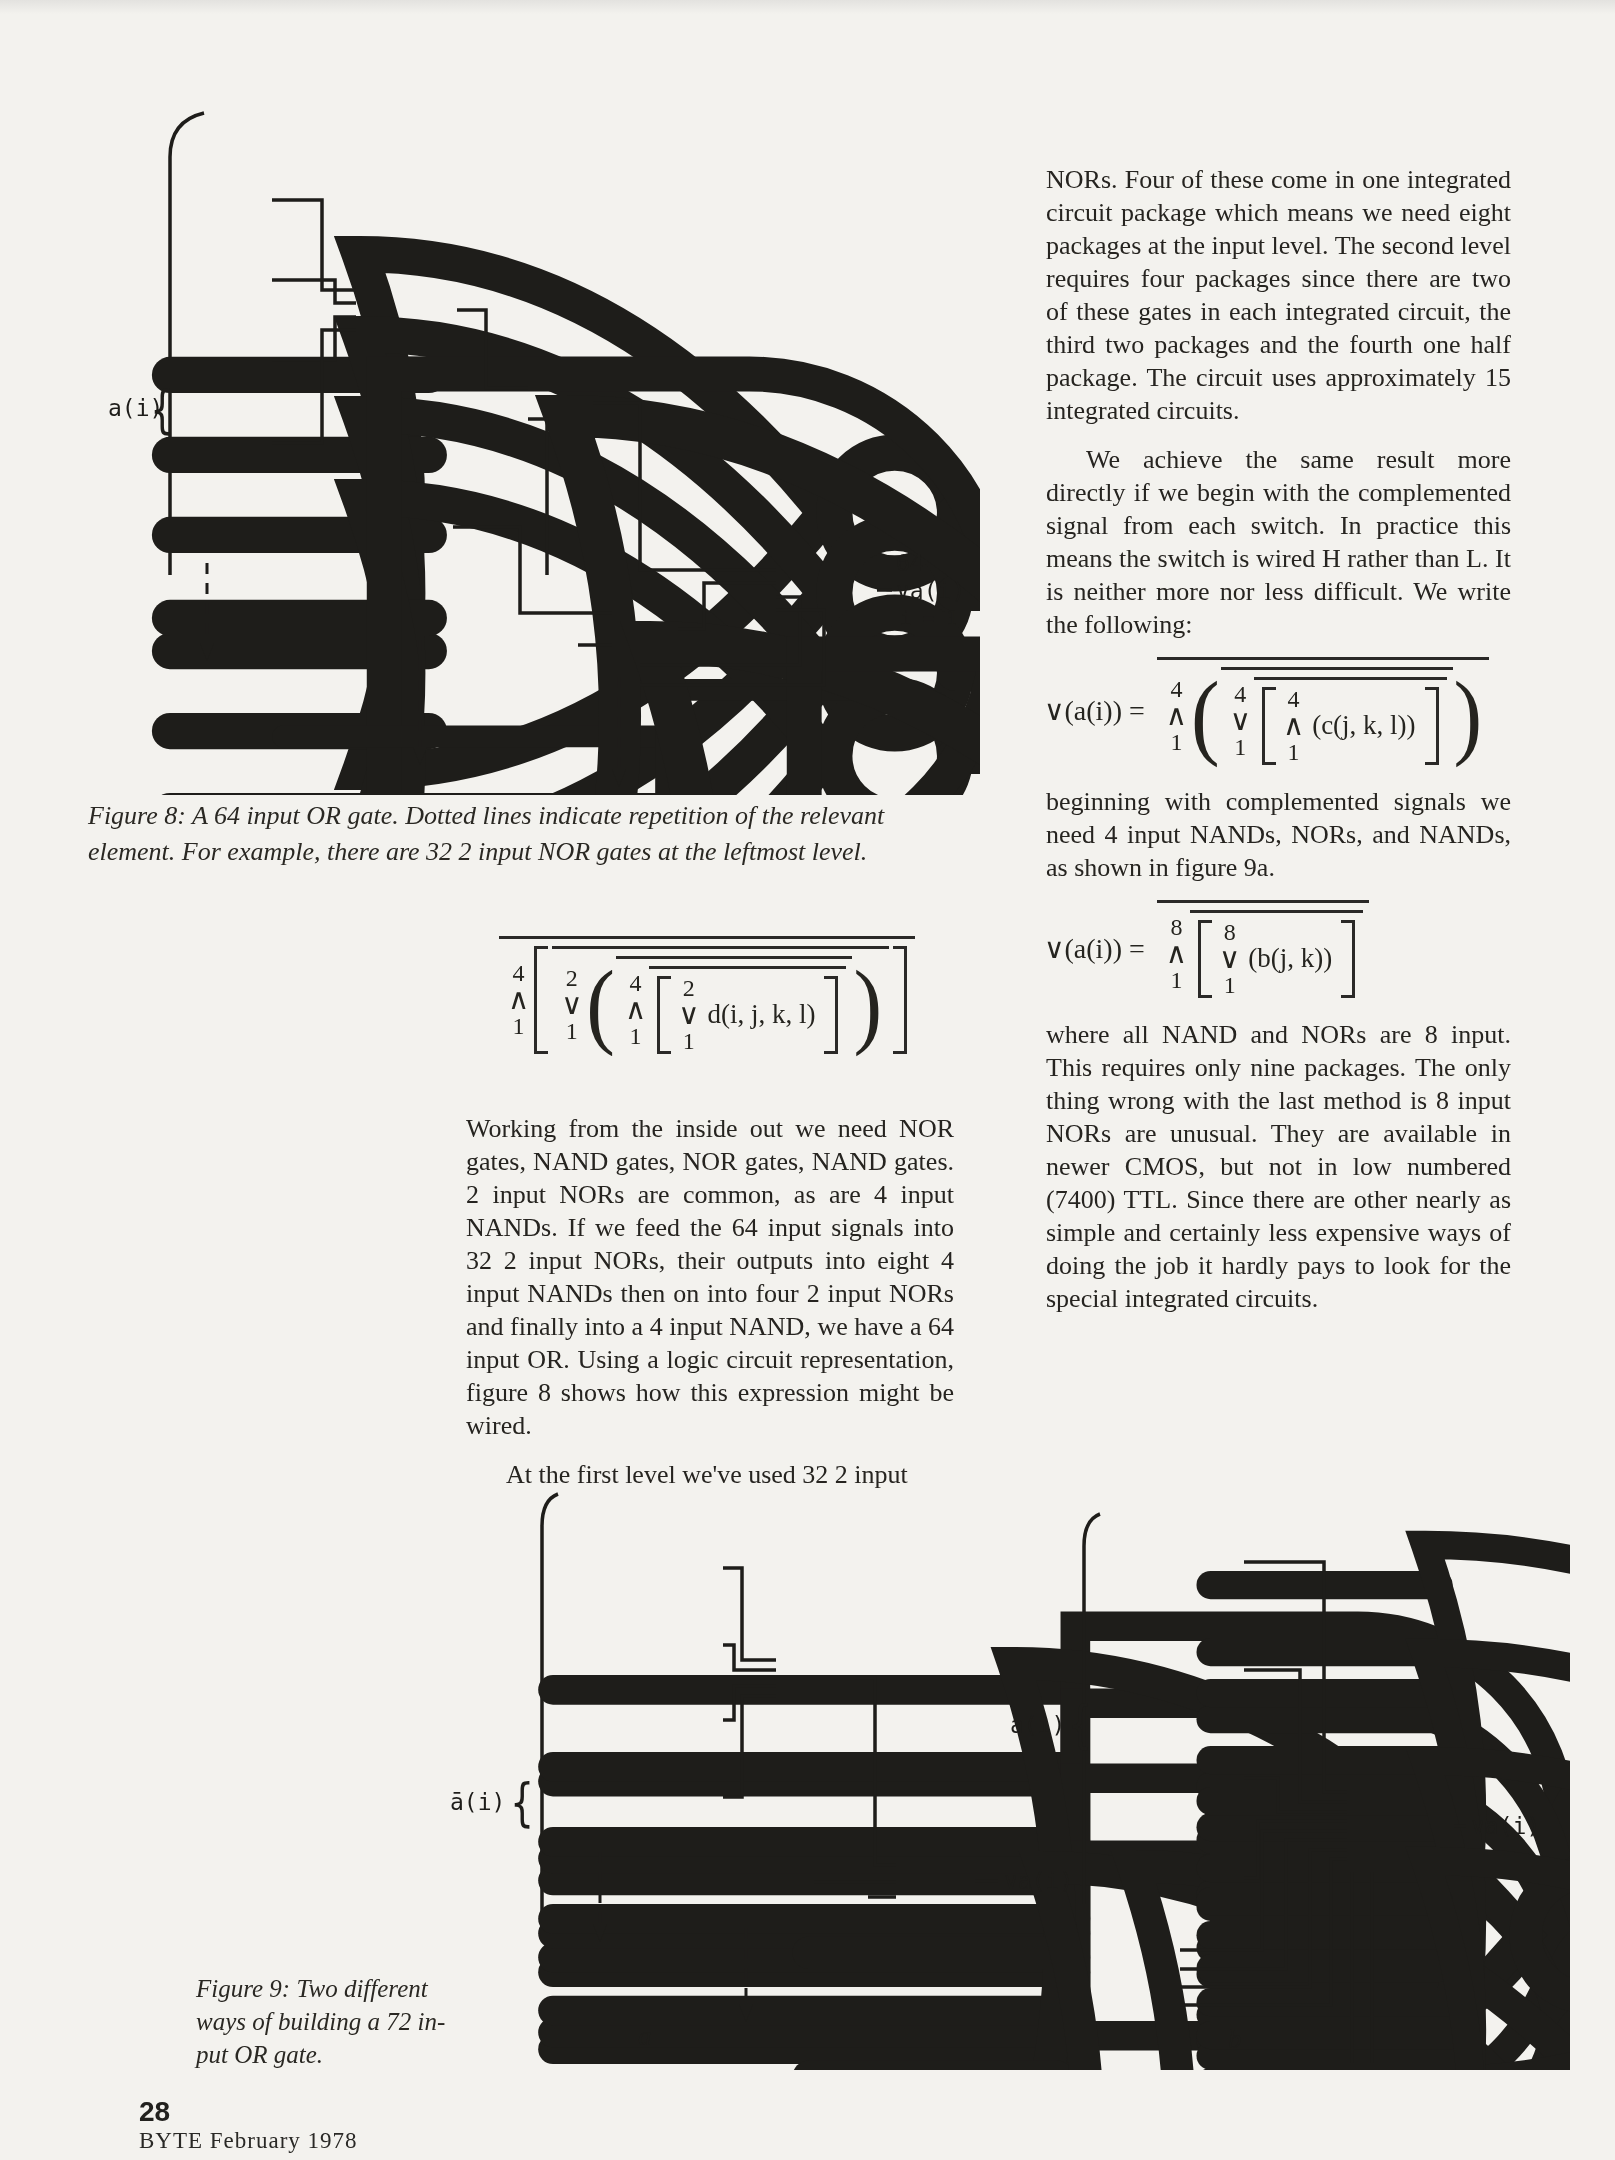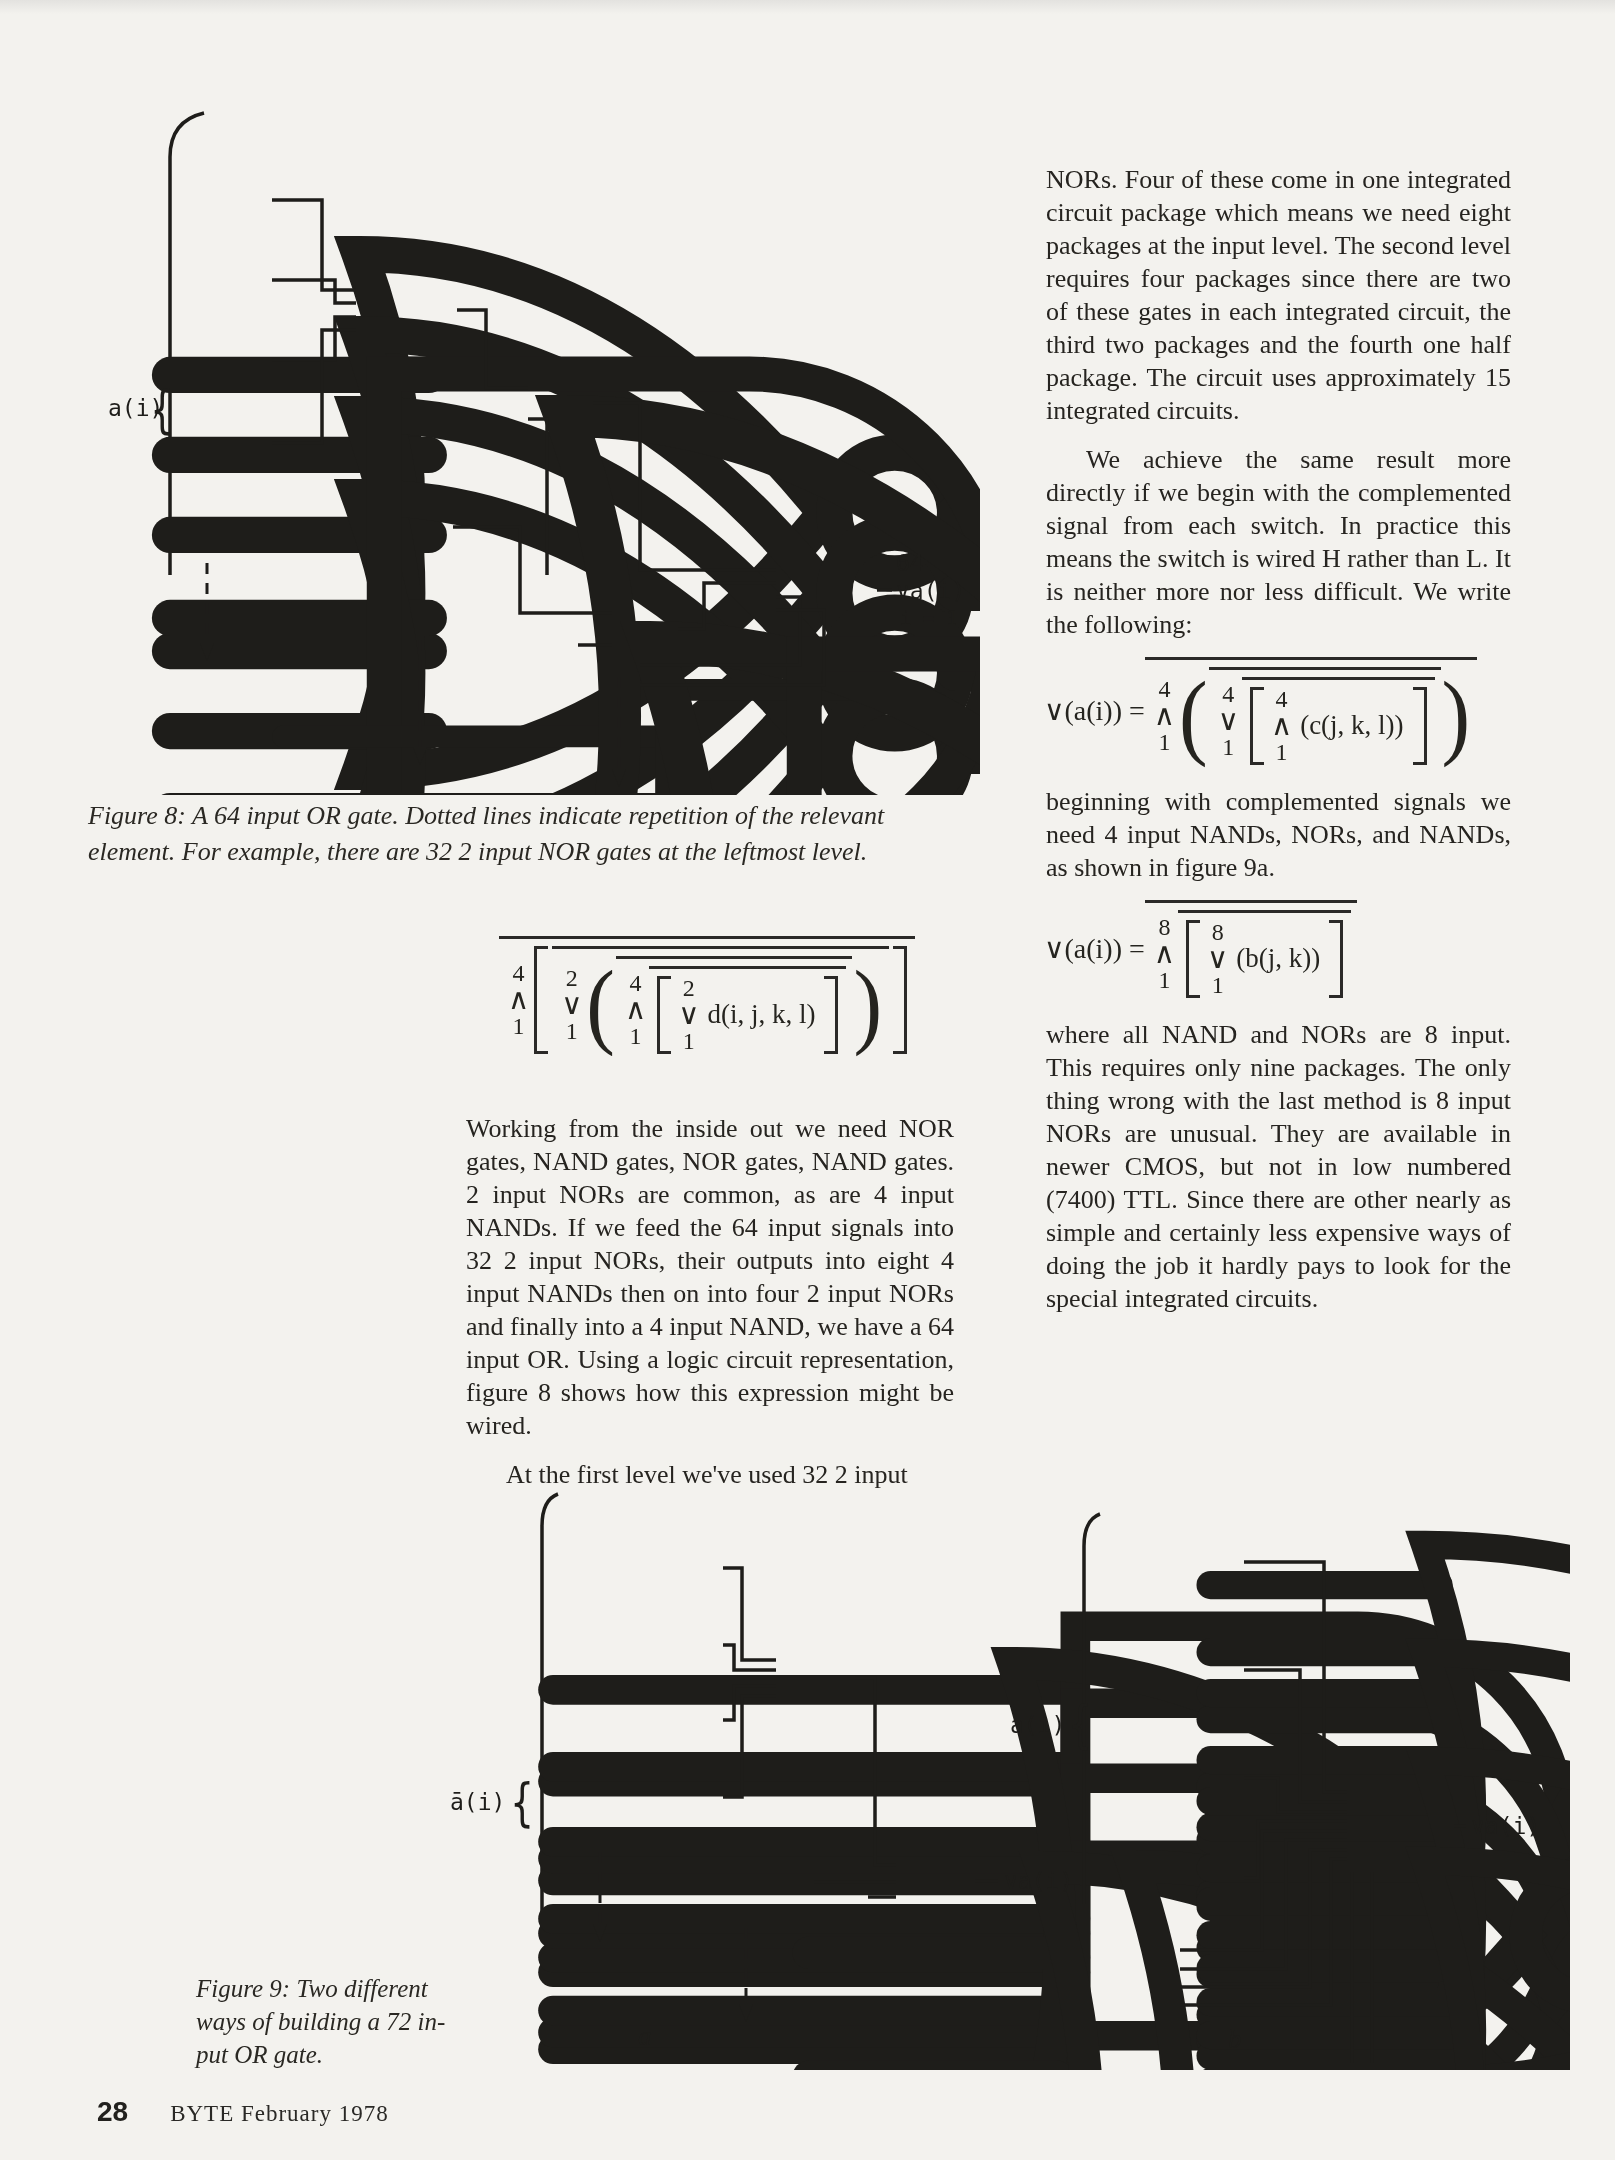--- a/index.html
+++ b/index.html
@@ -19,36 +19,36 @@
   .col p { margin:16px; }
   .ind { text-indent:40px; }
 
   #right-col { left:1030px; top:147px; width:497px; }
   #left-col  { left:450px;  top:1096px; width:520px; }
 
   .caption { position:absolute; font-style:italic; font-size:26px; line-height:36px; color:#2a2823; }
   #fig8-caption { left:88px; top:798px; width:878px; text-align:left; }
   #fig9-caption { left:196px; top:1972px; width:300px; font-size:25px; line-height:33px; }
 
-  #footer { position:absolute; left:97px; top:2096px; display:flex; align-items:baseline; }
+  #footer { position:absolute; left:97px; top:2096px; display:flex; align-items:baseline;flex-direction:column; }
   #page-number { font-family:"Liberation Sans", sans-serif; font-weight:bold; font-size:28px; color:#22211e; }
   #footer-text { margin-left:42px; font-size:23px; letter-spacing:1px; color:#2a2926; }
 
   
   .formula { display:flex; align-items:center; font-family:"Liberation Serif", serif; color:#25241f; }
   .ovl { display:inline-flex; align-items:center; border-top:3px solid #2a2927; padding:7px 6px 0 6px; }
   .lim { display:inline-flex; flex-direction:column; align-items:center; line-height:1.05; font-size:24px; margin:0 3px; }
   .l-t,.l-b { font-size:24px; }
   .l-o { font-size:29px; line-height:.95; font-family:"DejaVu Sans", sans-serif; }
   .sqb { align-self:stretch; width:11px; }
   .sqb-l { border:3.5px solid #2a2927; border-right:none; margin:0 4px 0 2px; }
   .sqb-r { border:3.5px solid #2a2927; border-left:none; margin:0 2px 0 4px; }
   .par { font-size:86px; line-height:.6; transform:scaleY(1.1); margin:0 1px; }
   .arg { font-size:27px; margin:0 5px; white-space:nowrap; }
-  .flhs { font-size:28px; margin-right:0; white-space:nowrap; }
+  .flhs { font-size:28px; margin-right:12px; white-space:nowrap; }
   .formula-flow { margin:16px 0 20px 14px; }
   #formula-center { position:absolute; left:462px; top:936px; width:490px; justify-content:center; }
 
   
   .fig { position:absolute; }
   #fig8-svg { left:100px; top:105px; }
   #fig9-svg { left:370px; top:1480px; }
   .gate { stroke:#1e1d1a; stroke-width:4.2; fill:none; stroke-linecap:round; }
   .wire { stroke:#1e1d1a; stroke-width:3.5; fill:none; }
   .busline { stroke:#1e1d1a; stroke-width:3.5; fill:none; }

